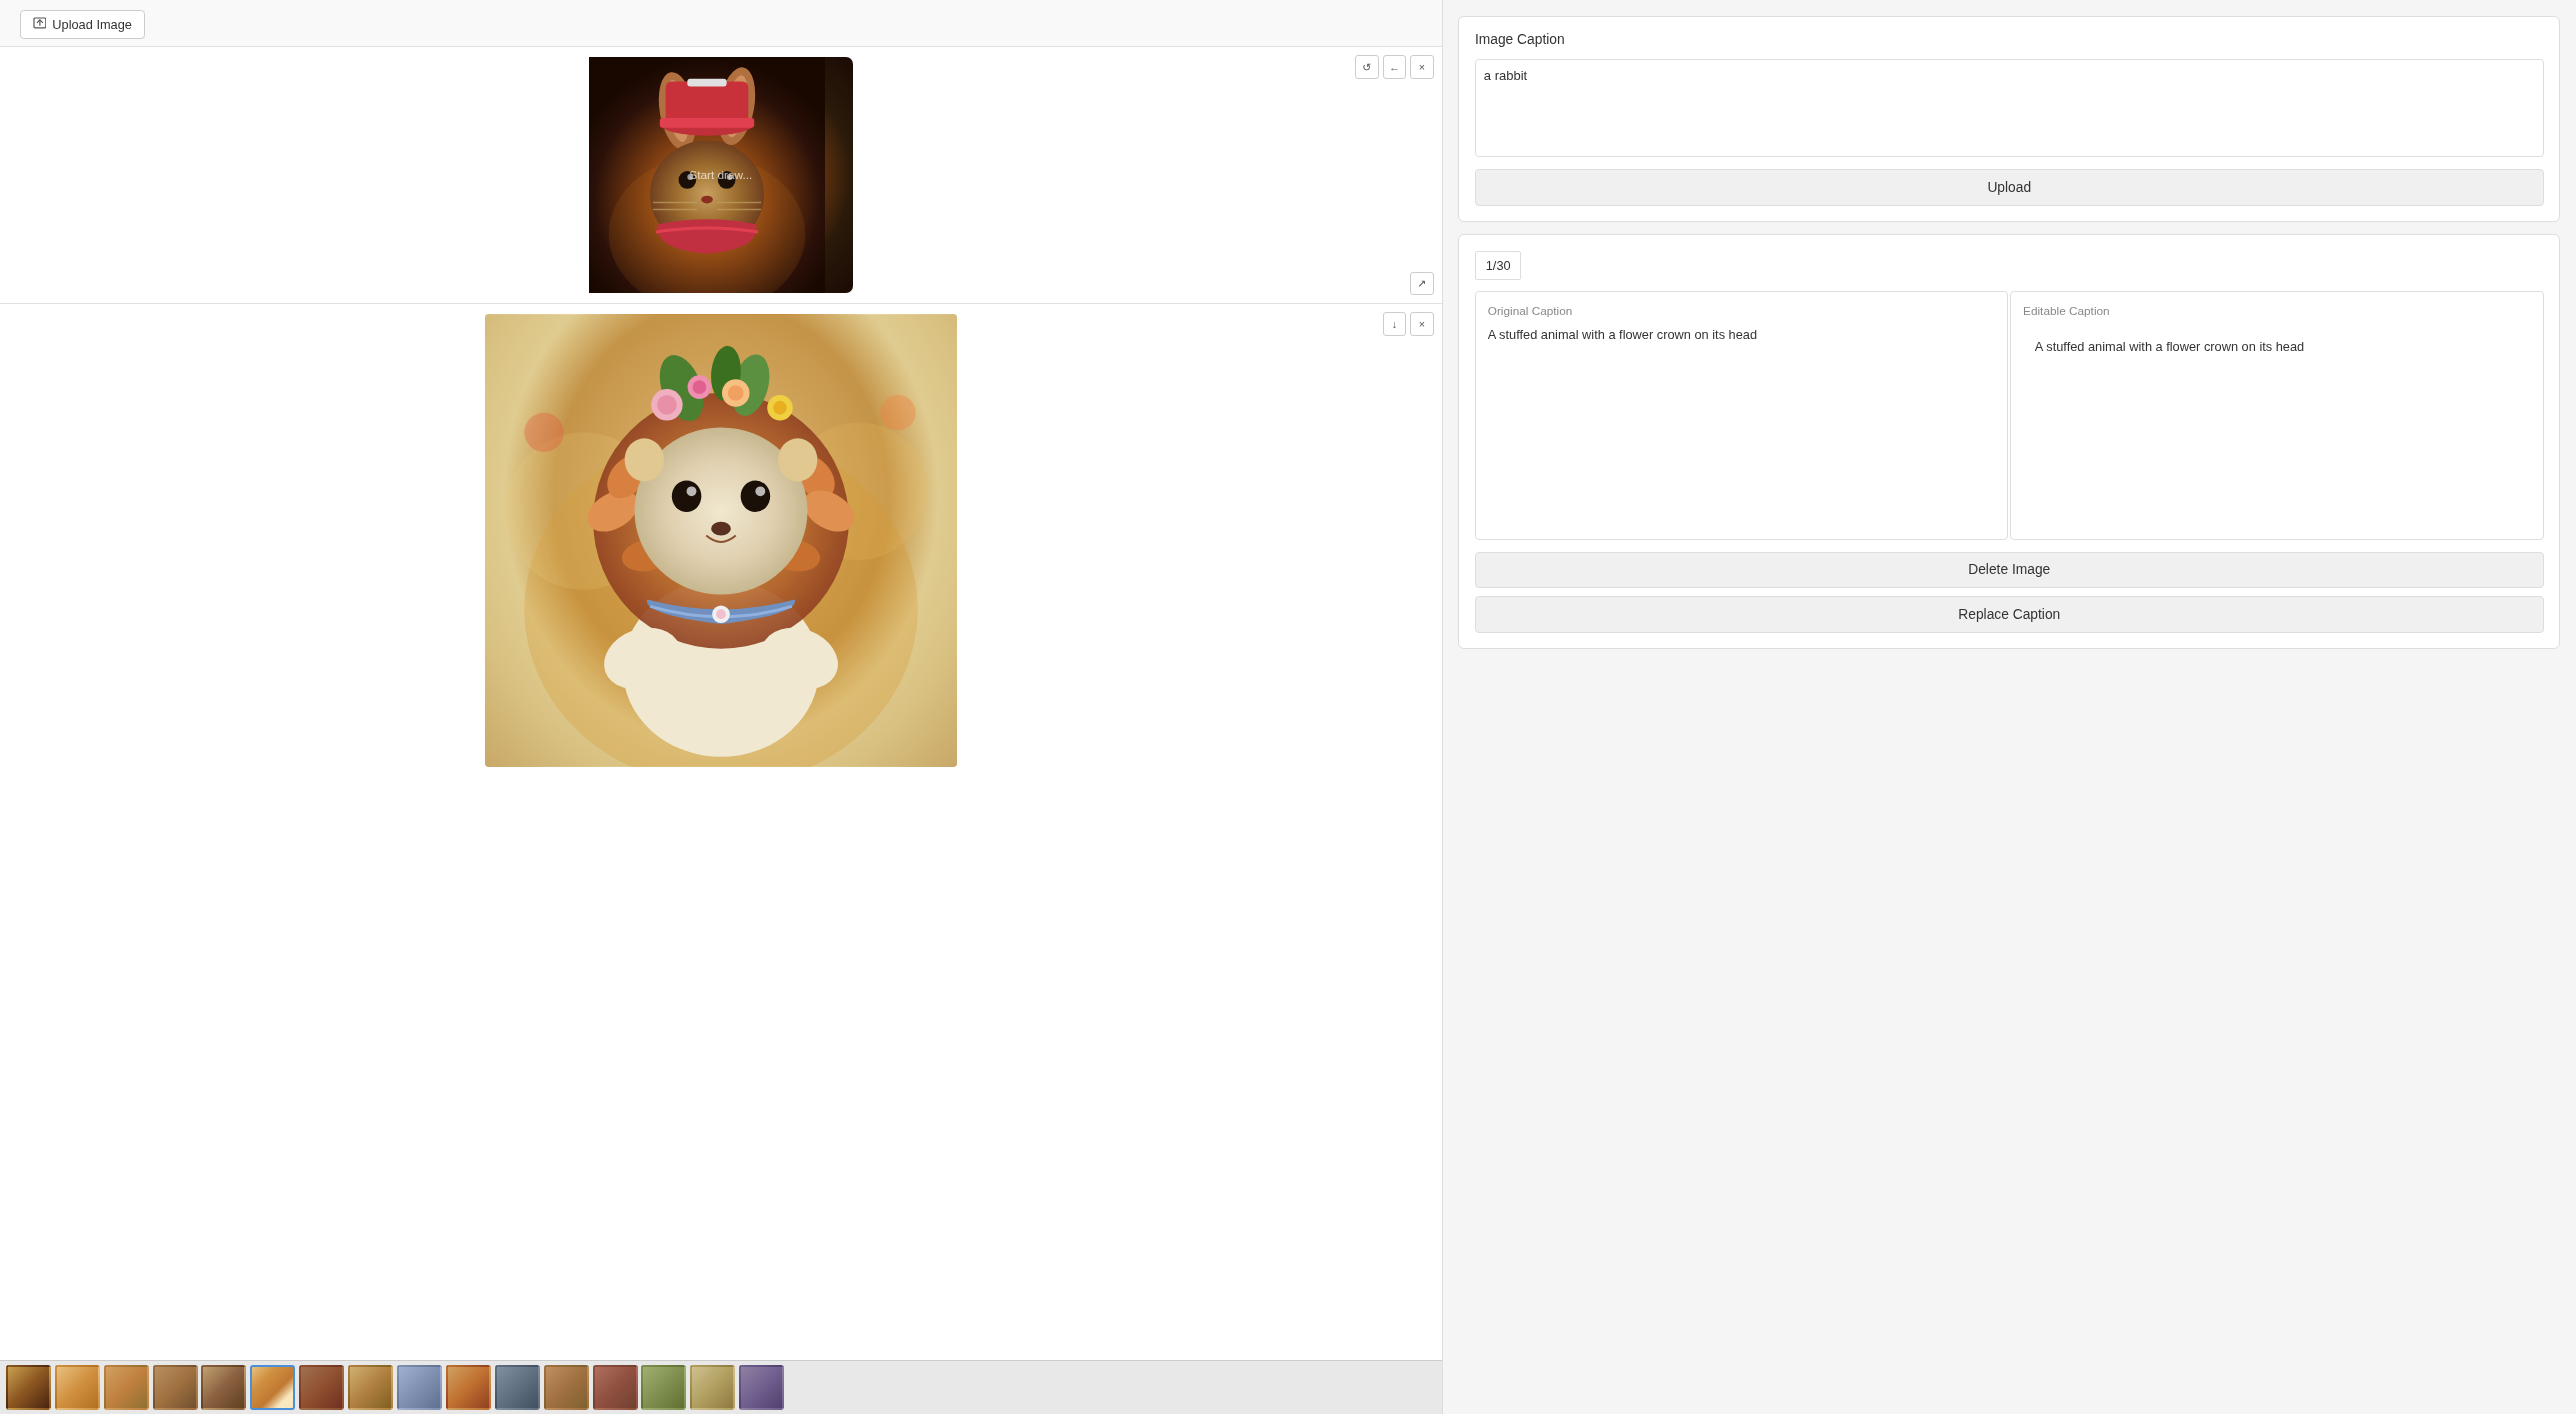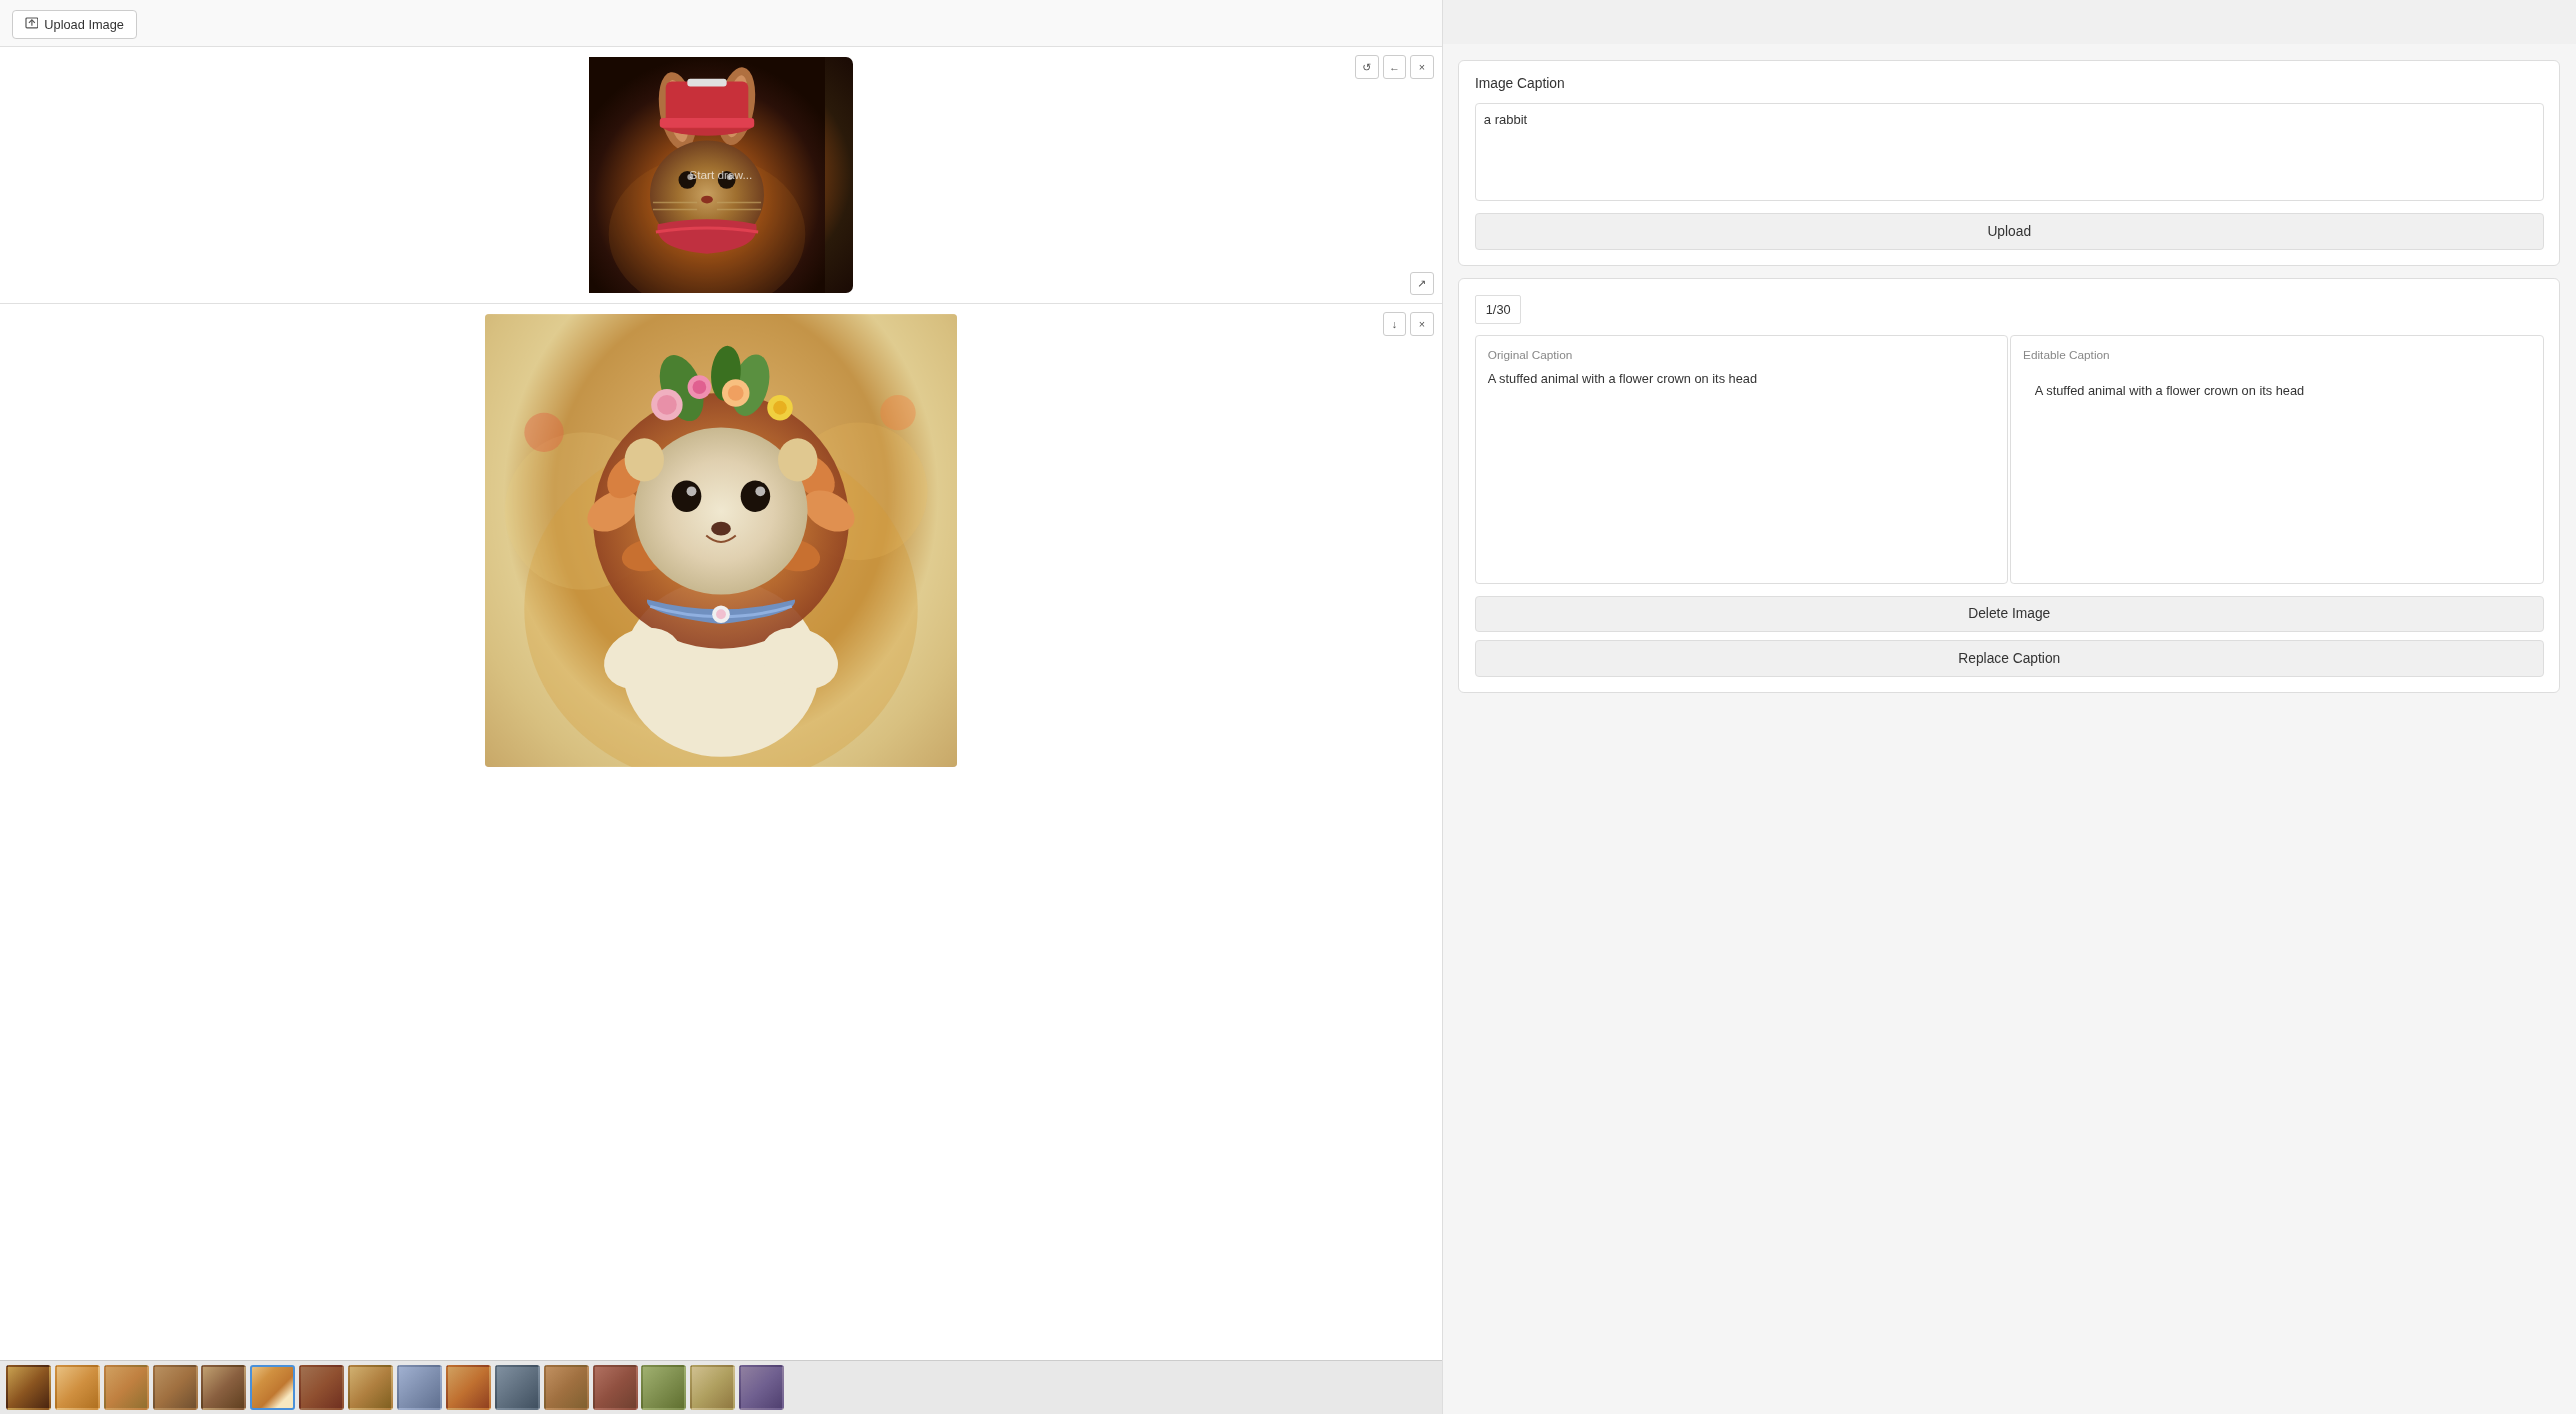--- a/index.html
+++ b/index.html
@@ -32,20 +32,21 @@
       display: inline-flex;
       align-items: center;
       gap: 5.9px;
       padding: 5.9px 11.8px;
       border: 1px solid #ccc;
       border-radius: 3.9px;
       background: #ffffff;
       font-size: 12.8px;
       cursor: pointer;
       color: #333;
+      margin-left: 8px;
     }
 
     
     .canvas-area {
       flex: 1;
       display: flex;
       flex-direction: column;
       overflow: hidden;
     }
 
@@ -176,21 +177,20 @@
 
     
     .right-panel {
       width: 44%;
       display: flex;
       flex-direction: column;
       background: #f5f5f5;
       overflow-y: auto;
       padding: 15.7px;
       gap: 11.8px;
-      margin-top: 44px;
     }
 
     
     .right-upload-section {
       background: #fff;
       border: 1px solid #ddd;
       border-radius: 5.9px;
       padding: 15.7px;
       display: flex;
       flex-direction: column;

